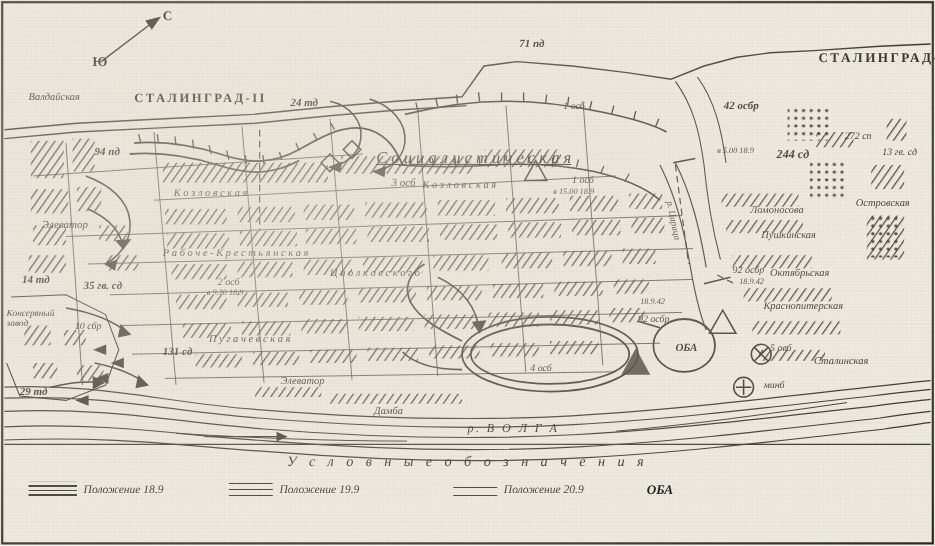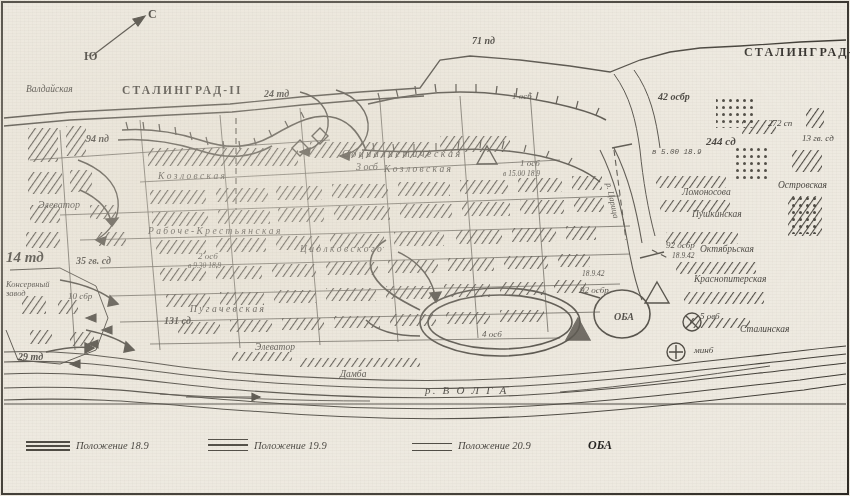--- a/index.html
+++ b/index.html
@@ -387,67 +387,68 @@
 
   <div class="lbl bold" style="left:148px; top:8px; font-size:12px;">С</div>
   <div class="lbl bold" style="left:84px; top:50px; font-size:12px;">Ю</div>
 
   <div class="lbl bold spaced" style="left:744px; top:46px; font-size:12px;">СТАЛИНГРАД-I</div>
   <div class="lbl bold spaced" style="left:122px; top:84px; font-size:11.5px;">СТАЛИНГРАД-II</div>
   <div class="lbl italic" style="left:26px; top:85px; font-size:9.5px;">Валдайская</div>
   <div class="lbl italic" style="left:38px; top:200px; font-size:10px;">Элеватор</div>
   <div class="lbl italic" style="left:158px; top:172px; font-size:9.5px;">К о з л о в с к а я</div>
   <div class="lbl italic" style="left:384px; top:165px; font-size:9.5px;">К о з л о в с к а я</div>
-  <div class="lbl italic" style="left:342px; top:149px; font-size:10px;">С о ц и а л и с т и ч е с к а я</div>
+  <div class="lbl italic" style="left:342px; top:137px; font-size:15px;text-decoration:underline;">С о ц и а л и с т и ч е с к а я</div>
   <div class="lbl italic" style="left:148px; top:227px; font-size:9.5px;">Р а б о ч е - К р е с т ь я н с к а я</div>
   <div class="lbl italic" style="left:300px; top:245px; font-size:9.5px;">Ц и о л к о в с к о г о</div>
   <div class="lbl italic" style="left:190px; top:305px; font-size:9.5px;">П у г а ч е в с к а я</div>
   <div class="lbl italic" style="left:255px; top:343px; font-size:9.5px;">Элеватор</div>
   <div class="lbl italic" style="left:340px; top:370px; font-size:9.5px;">Дамба</div>
   <div class="lbl italic" style="left:6px; top:280px; font-size:8.5px; white-space:pre;"><span>Консервный
 завод</span></div>
   <div class="lbl italic" style="left:682px; top:188px; font-size:9.5px;">Ломоносова</div>
   <div class="lbl italic" style="left:692px; top:210px; font-size:9.5px;">Пушкинская</div>
   <div class="lbl italic" style="left:700px; top:245px; font-size:9.5px;">Октябрьская</div>
   <div class="lbl italic" style="left:694px; top:275px; font-size:9.5px;">Краснопитерская</div>
   <div class="lbl italic" style="left:778px; top:181px; font-size:9.5px;">Островская</div>
   <div class="lbl italic" style="left:700px; top:325px; font-size:9.5px;margin-left:40px;">Сталинская</div>
 
   <div class="lbl italic" style="left:613px; top:182px; font-size:8.5px; transform:rotate(78deg); transform-origin:left top;">р. Царица</div>
   <div class="lbl italic spaced" style="left:425px; top:385px; font-size:11px;">р. В О Л Г А</div>
 
   <div class="lbl italic bold" style="left:472px; top:36px; font-size:10px;">71 пд</div>
   <div class="lbl italic bold" style="left:264px; top:89px; font-size:10px;">24 тд</div>
   <div class="lbl italic bold" style="left:86px; top:134px; font-size:10px;">94 пд</div>
-  <div class="lbl italic bold" style="left:6px; top:250px; font-size:15px;">14 тд</div>
+  <div class="lbl italic bold" style="left:20px; top:250px; font-size:10px;">14 тд</div>
   <div class="lbl italic bold" style="left:76px; top:256px; font-size:10px;">35 гв. сд</div>
   <div class="lbl italic bold" style="left:18px; top:352px; font-size:10px;">29 тд</div>
   <div class="lbl italic" style="left:68px; top:292px; font-size:9px;">10 сбр</div>
-  <div class="lbl italic bold" style="left:148px; top:316px; font-size:10px;margin-left:16px;">131 сд</div>
+  <div class="lbl italic bold" style="left:148px; top:316px; font-size:10px;">131 сд</div>
   <div class="lbl italic" style="left:512px; top:92px; font-size:9px;">1 осб</div>
   <div class="lbl italic" style="left:356px; top:162px; font-size:10px;">3 осб</div>
   <div class="lbl italic" style="left:520px; top:159px; font-size:9px;">1 осб</div>
   <div class="lbl italic" style="left:503px; top:170px; font-size:7.5px;">в 15.00 18.9</div>
   <div class="lbl italic" style="left:198px; top:252px; font-size:9px;">2 осб</div>
   <div class="lbl italic" style="left:188px; top:262px; font-size:7.5px;">в 9.30 18.9</div>
   <div class="lbl italic" style="left:482px; top:330px; font-size:9px;">4 осб</div>
   <div class="lbl italic bold" style="left:658px; top:92px; font-size:10px;">42 осбр</div>
   <div class="lbl italic" style="left:768px; top:119px; font-size:9px;">272 сп</div>
   <div class="lbl italic" style="left:802px; top:134px; font-size:9px;">13 гв. сд</div>
   <div class="lbl italic bold" style="left:658px; top:136px; font-size:11px;padding-left:48px;">244 сд</div>
-  <div class="lbl italic" style="left:652px; top:149px; font-size:7.5px;font-family:Liberation Mono, monospace;">в 5.00 18.9</div>
+  <div class="lbl italic" style="left:652px; top:133px; font-size:7.5px;">в 5.00 18.9</div>
   <div class="lbl italic" style="left:666px; top:241px; font-size:9px;">92 осбр</div>
   <div class="lbl italic" style="left:580px; top:286px; font-size:9px;">92 осбр</div>
   <div class="lbl italic" style="left:582px; top:270px; font-size:7.5px;">18.9.42</div>
   <div class="lbl italic" style="left:672px; top:252px; font-size:7.5px;">18.9.42</div>
   <div class="lbl italic bold" style="left:614px; top:312px; font-size:10px;">ОБА</div>
   <div class="lbl italic" style="left:700px; top:312px; font-size:9px;">5 овб</div>
   <div class="lbl italic" style="left:694px; top:346px; font-size:9px;">минб</div>
 
   <div class="legend-wrap">
+    <div class="legend-title">У с л о в н ы е   о б о з н а ч е н и я</div>
 
     <div class="legend-swatch hatch-a" style="left:26px; top:38px; width:44px; height:13px;"></div>
     <div class="legend-item" style="left:76px; top:40px;">Положение 18.9</div>
 
     <div class="legend-swatch hatch-b" style="left:208px; top:38px; width:40px; height:13px;"></div>
     <div class="legend-item" style="left:254px; top:40px;">Положение 19.9</div>
 
     <div class="legend-swatch hatch-c" style="left:412px; top:38px; width:40px; height:13px;"></div>
     <div class="legend-item" style="left:458px; top:40px;">Положение 20.9</div>
 

